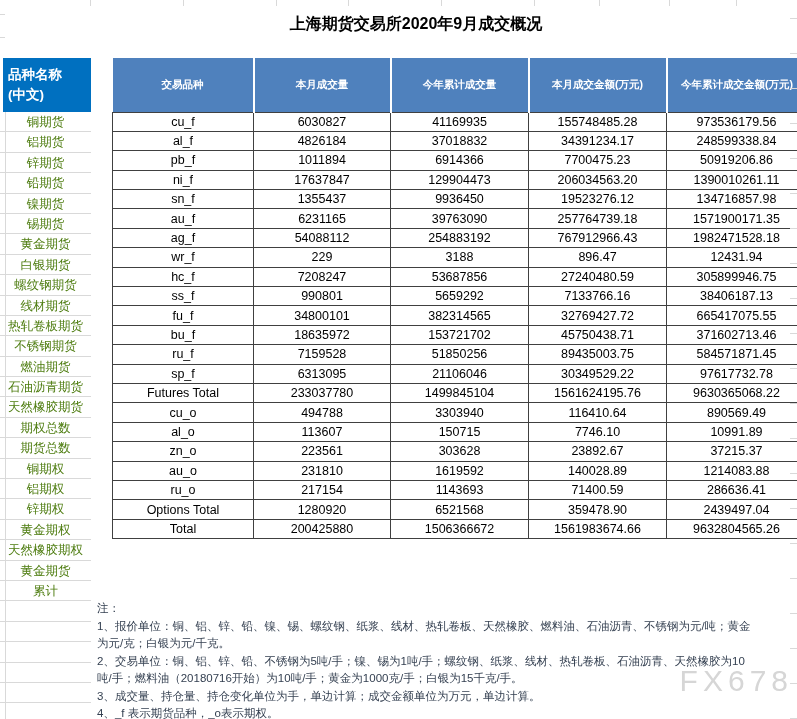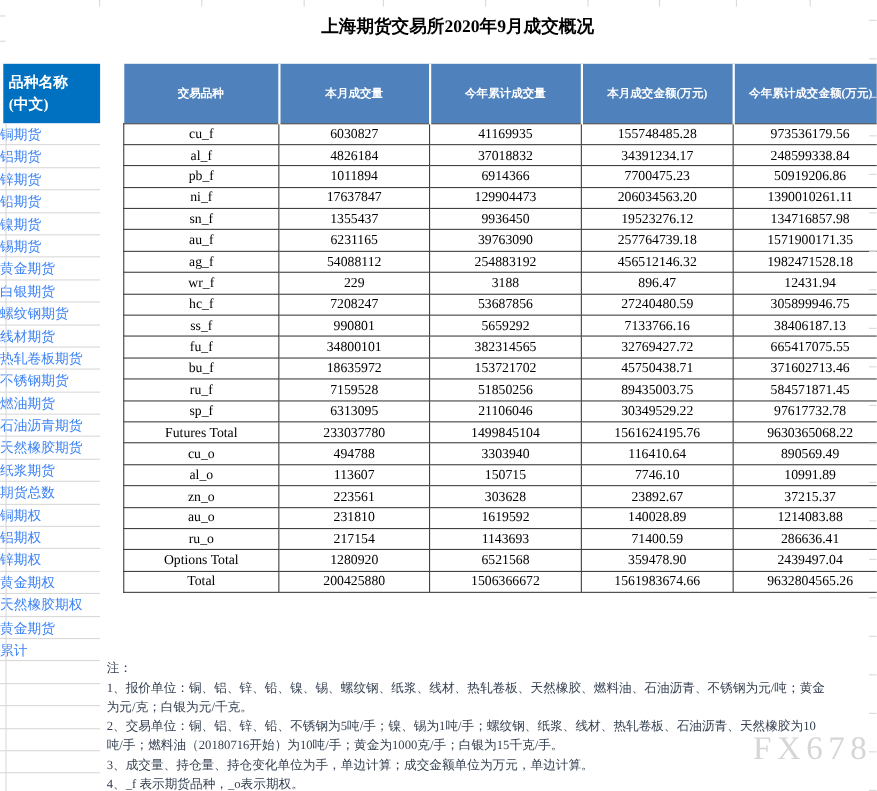--- a/index.html
+++ b/index.html
@@ -1,34 +1,34 @@
 <!DOCTYPE html>
 <html><head>
 <meta charset="utf-8">
 <style>
   * { margin:0; padding:0; box-sizing:border-box; }
   body { background:#fff; }
   .page {
     position:relative; width:797px; height:719px; background:#ffffff;
-    font-family:Liberation Serif, serif; overflow:hidden;
+    font-family:Liberation Sans, sans-serif; overflow:hidden;
   }
   .title {
     position:absolute; left:96px; top:14px; width:640px;
     text-align:center; font-size:16px; font-weight:bold; color:#000;
   }
   .left-header {
     position:absolute; left:3px; top:58px; width:88px; height:54px;
     background:#0070C0; color:#fff; font-weight:bold; font-size:13.5px;
     display:flex; flex-direction:column; justify-content:center;
     padding-left:5px; line-height:1.5;
   }
   #left-labels { position:absolute; left:0; top:112px; width:91px; }
   .label-row {
     height:20.4px; line-height:20.4px; border-bottom:1px solid #d9d9d9;
-    font-size:12.5px; color:#3b82f6; white-space:nowrap; overflow:hidden;
+    text-align:center; font-size:12.5px; color:#4d7c0f; white-space:nowrap; overflow:hidden;
   }
   .vline { position:absolute; left:5px; top:112px; width:1px; height:607px; background:#d9d9d9; }
   table.main {
     position:absolute; left:112px; top:58px; width:694px;
     border-collapse:collapse; table-layout:fixed;
   }
   table.main thead th {
     height:54px; background:#4F81BD; color:#fff; font-size:10.5px; font-weight:bold;
     border:0; border-left:2px solid #fff; text-align:center; vertical-align:middle; padding:0 1px;
   }
@@ -68,21 +68,21 @@
       <div class="label-row">锡期货</div>
       <div class="label-row">黄金期货</div>
       <div class="label-row">白银期货</div>
       <div class="label-row">螺纹钢期货</div>
       <div class="label-row">线材期货</div>
       <div class="label-row">热轧卷板期货</div>
       <div class="label-row">不锈钢期货</div>
       <div class="label-row">燃油期货</div>
       <div class="label-row">石油沥青期货</div>
       <div class="label-row">天然橡胶期货</div>
-      <div class="label-row">纸浆期货</div>
+      <div class="label-row">期权总数</div>
       <div class="label-row">期货总数</div>
       <div class="label-row">铜期权</div>
       <div class="label-row">铝期权</div>
       <div class="label-row">锌期权</div>
       <div class="label-row">黄金期权</div>
       <div class="label-row">天然橡胶期权</div>
       <div class="label-row">黄金期货</div>
       <div class="label-row">累计</div>
       <div class="label-row"></div>
       <div class="label-row"></div>
@@ -150,21 +150,21 @@
           <td>au_f</td>
           <td>6231165</td>
           <td>39763090</td>
           <td>257764739.18</td>
           <td>1571900171.35</td>
         </tr>
         <tr>
           <td>ag_f</td>
           <td>54088112</td>
           <td>254883192</td>
-          <td>456512146.32</td>
+          <td>767912966.43</td>
           <td>1982471528.18</td>
         </tr>
         <tr>
           <td>wr_f</td>
           <td>229</td>
           <td>3188</td>
           <td>896.47</td>
           <td>12431.94</td>
         </tr>
         <tr>

